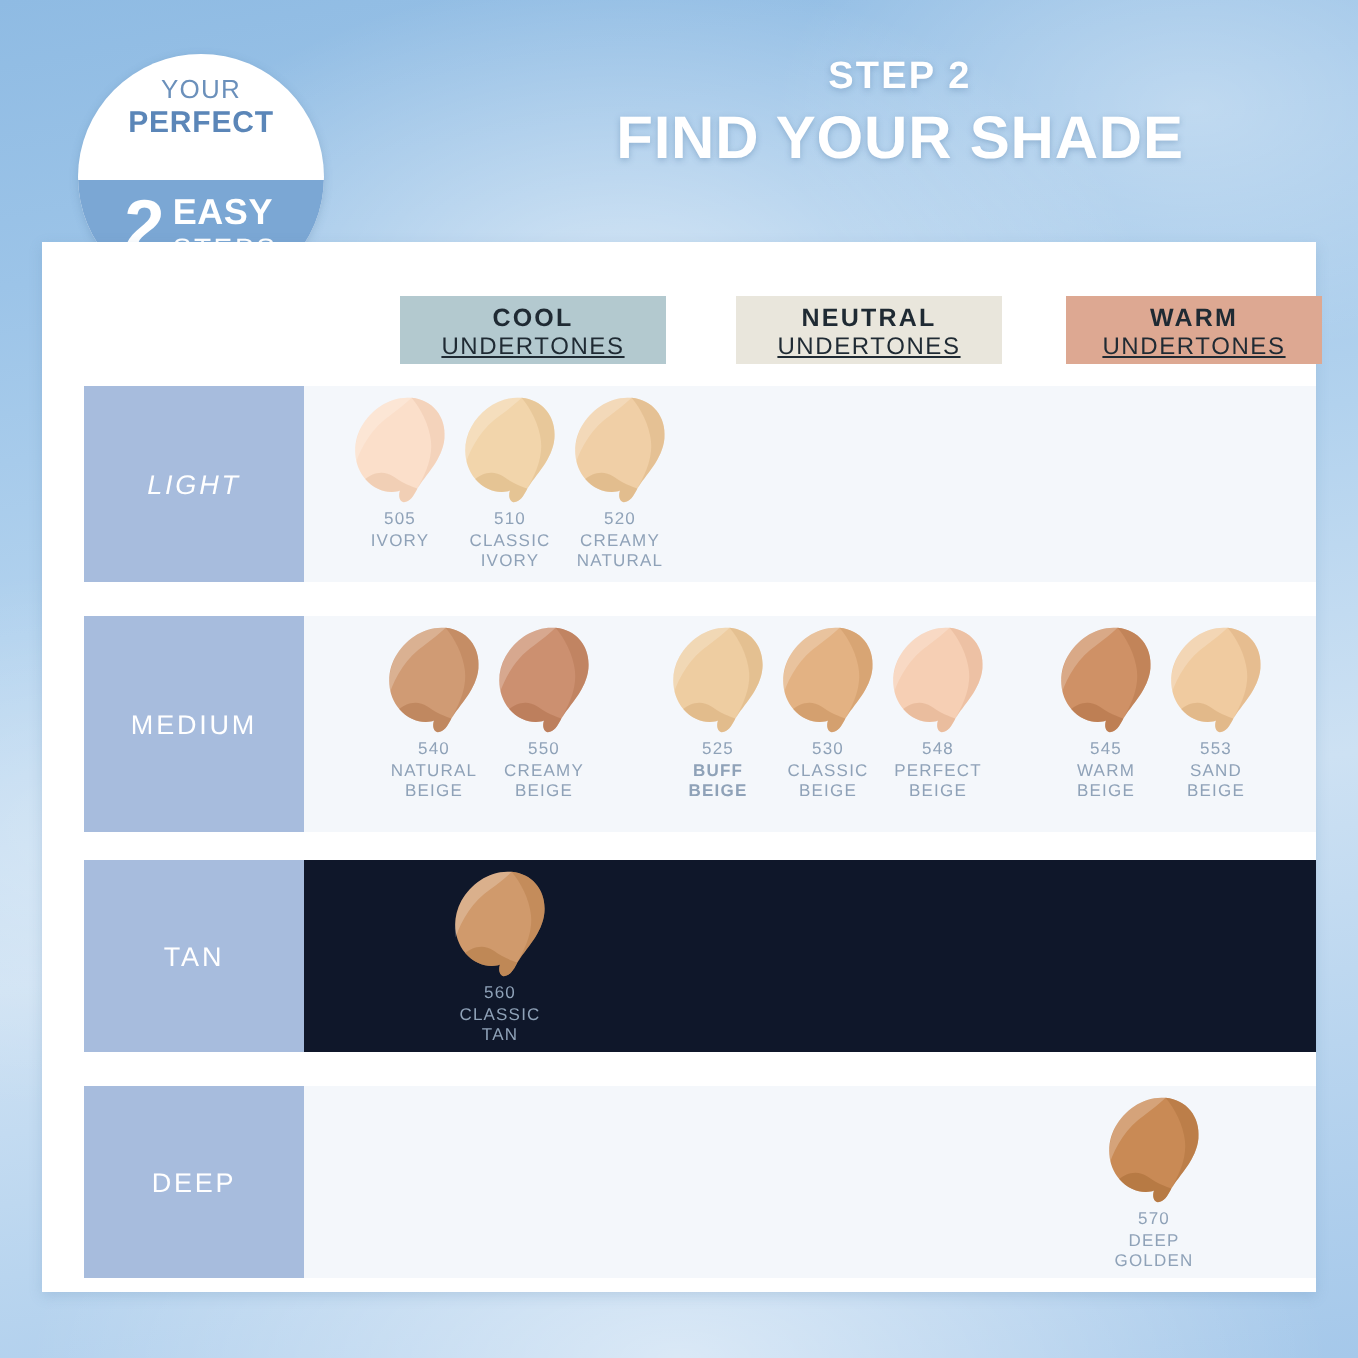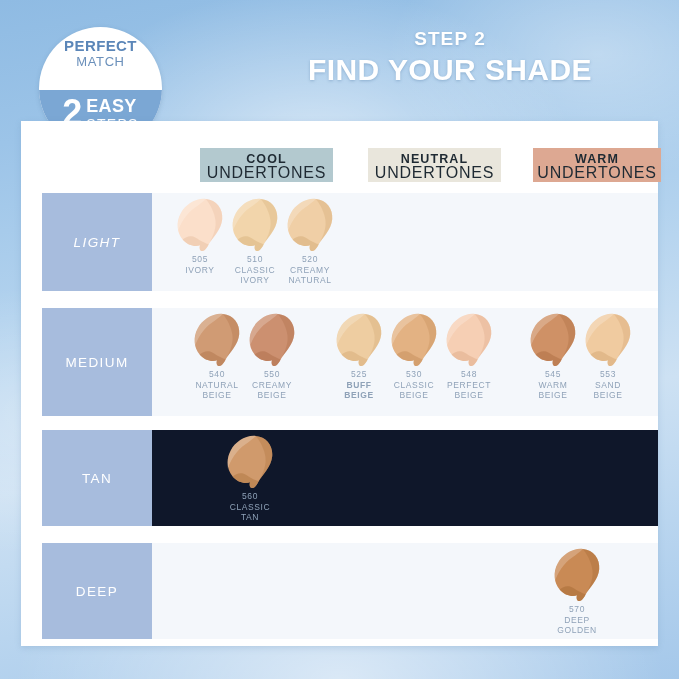--- a/index.html
+++ b/index.html
@@ -129,23 +129,24 @@
     padding-top: 4px;
     color: #1f2a33;
   }
   .ut-name {
     font-size: 12.5px;
     font-weight: bold;
     letter-spacing: 1.1px;
     line-height: 14px;
   }
   .ut-sub {
-    font-size: 16px;
+    font-size: 12px;
     letter-spacing: 0.8px;
     line-height: 14px;
+    text-decoration: underline;
   }
 
   
   .shade-row {
     position: absolute;
     left: 21px;
     width: 616px;
     background: #f4f7fb;
   }
   .row-label {
@@ -191,22 +192,22 @@
 </style>
 </head>
 <body>
 
 <div id="bg"></div>
 
 <div id="header">
 
   <div id="badge">
     <div id="badge-top">
+      <div id="badge-your">YOUR</div>
       <div id="badge-perfect">PERFECT</div>
-      <div id="badge-match">MATCH</div>
     </div>
     <div id="badge-bottom">
       <div id="badge-num">2</div>
       <div id="badge-words">
         <div id="badge-easy">EASY</div>
         <div id="badge-steps">STEPS</div>
       </div>
     </div>
   </div>
 

